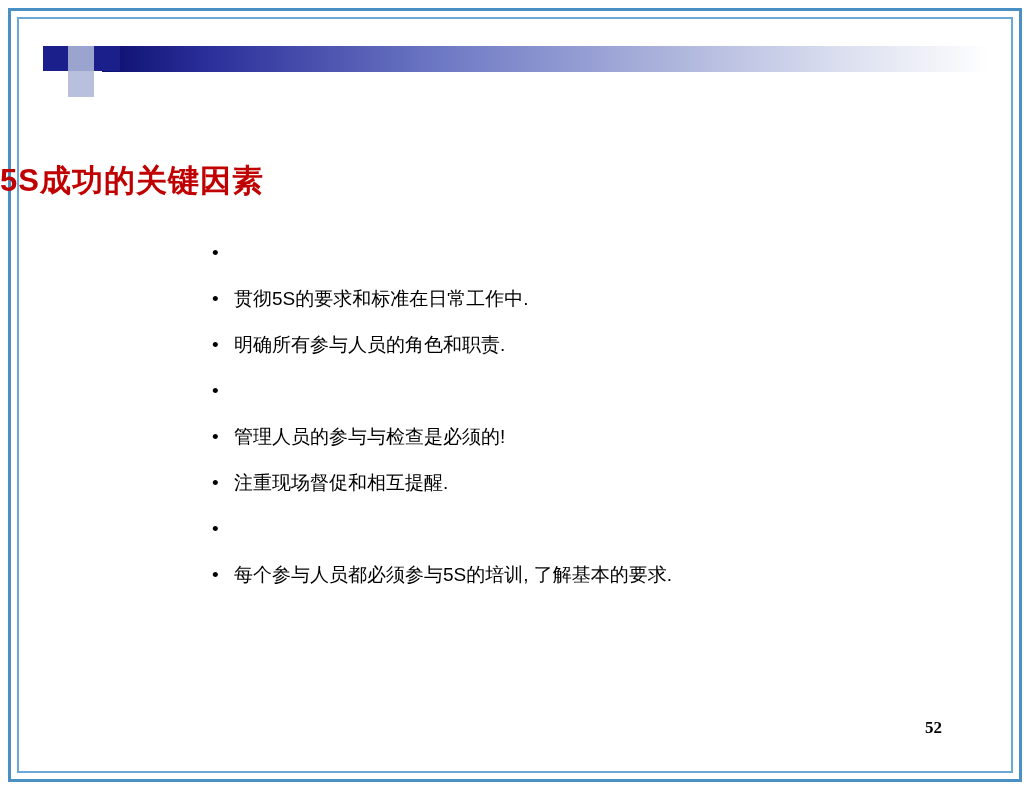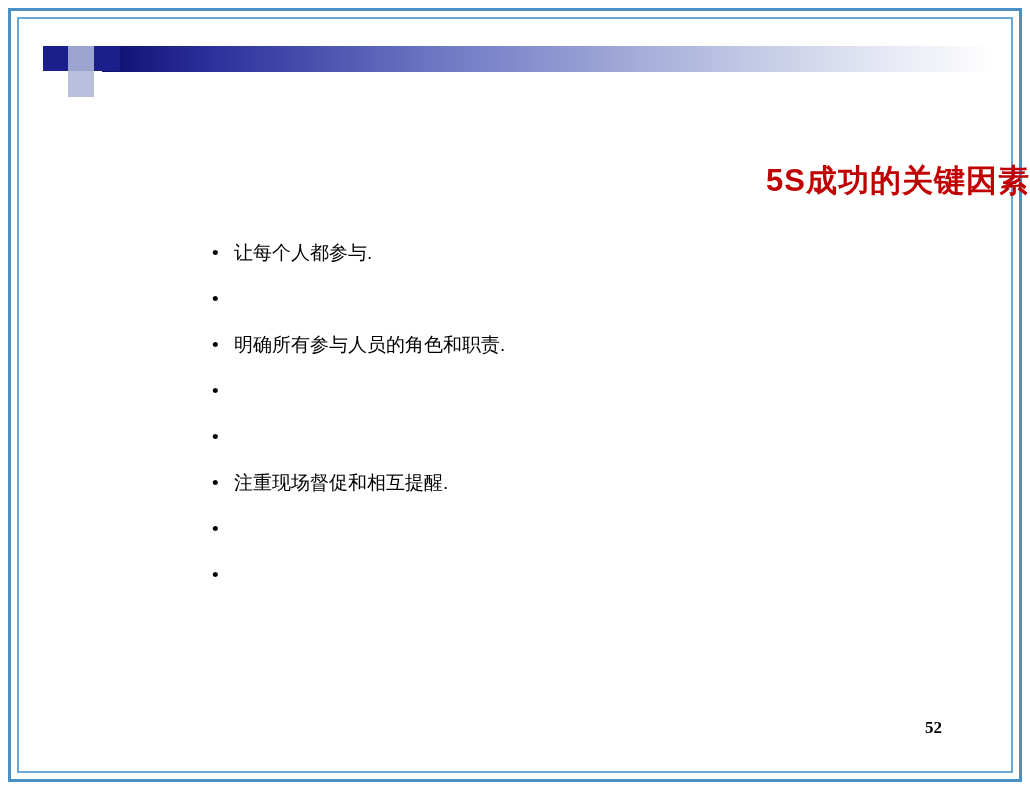--- a/index.html
+++ b/index.html
@@ -61,21 +61,21 @@
   .sq1 { left: 3px;  top: 8px;  width: 25px; height: 25px; background: #1a1f8c; }
   .sq2 { left: 28px; top: 8px;  width: 26px; height: 25px; background: #9aa4cf; }
   .sq3 { left: 54px; top: 8px;  width: 26px; height: 25px; background: #1a1f8c; }
   .sq4 { left: 28px; top: 33px; width: 26px; height: 26px; background: #b9c0dd; }
 
   .title {
     position: absolute;
     left: 0;
     top: 160px;
     width: 1030px;
-    text-align: right;
+    text-align: left;
     color: #c00000;
     font-size: 31px;
     font-weight: bold;
     letter-spacing: 1px;
   }
   .bullets {
     position: absolute;
     left: 212px;
     top: 240px;
     width: 720px;
@@ -122,42 +122,44 @@
     <div class="sq sq2"></div>
     <div class="sq sq3"></div>
     <div class="sq sq4"></div>
   </div>
 
   <div class="title">5S成功的关键因素</div>
 
   <div class="bullets">
     <div class="bullet-row">
       <span class="bullet-dot">•</span>
-      <span class="bullet-text">让每个人都参与.</span>
     </div>
     <div class="bullet-row">
       <span class="bullet-dot">•</span>
+      <span class="bullet-text">贯彻5S的要求和标准在日常工作中.</span>
     </div>
     <div class="bullet-row">
       <span class="bullet-dot">•</span>
       <span class="bullet-text">明确所有参与人员的角色和职责.</span>
     </div>
     <div class="bullet-row">
       <span class="bullet-dot">•</span>
     </div>
     <div class="bullet-row">
       <span class="bullet-dot">•</span>
+      <span class="bullet-text">管理人员的参与与检查是必须的!</span>
     </div>
     <div class="bullet-row">
       <span class="bullet-dot">•</span>
       <span class="bullet-text">注重现场督促和相互提醒.</span>
     </div>
     <div class="bullet-row">
       <span class="bullet-dot">•</span>
     </div>
     <div class="bullet-row">
       <span class="bullet-dot">•</span>
+      <span class="bullet-text">每个参与人员都必须参与5S的培训, 了解基本的要求.</span>
     </div>
   </div>
 
   <div class="page-number">52</div>
 
 </div>
 
 </body></html>

